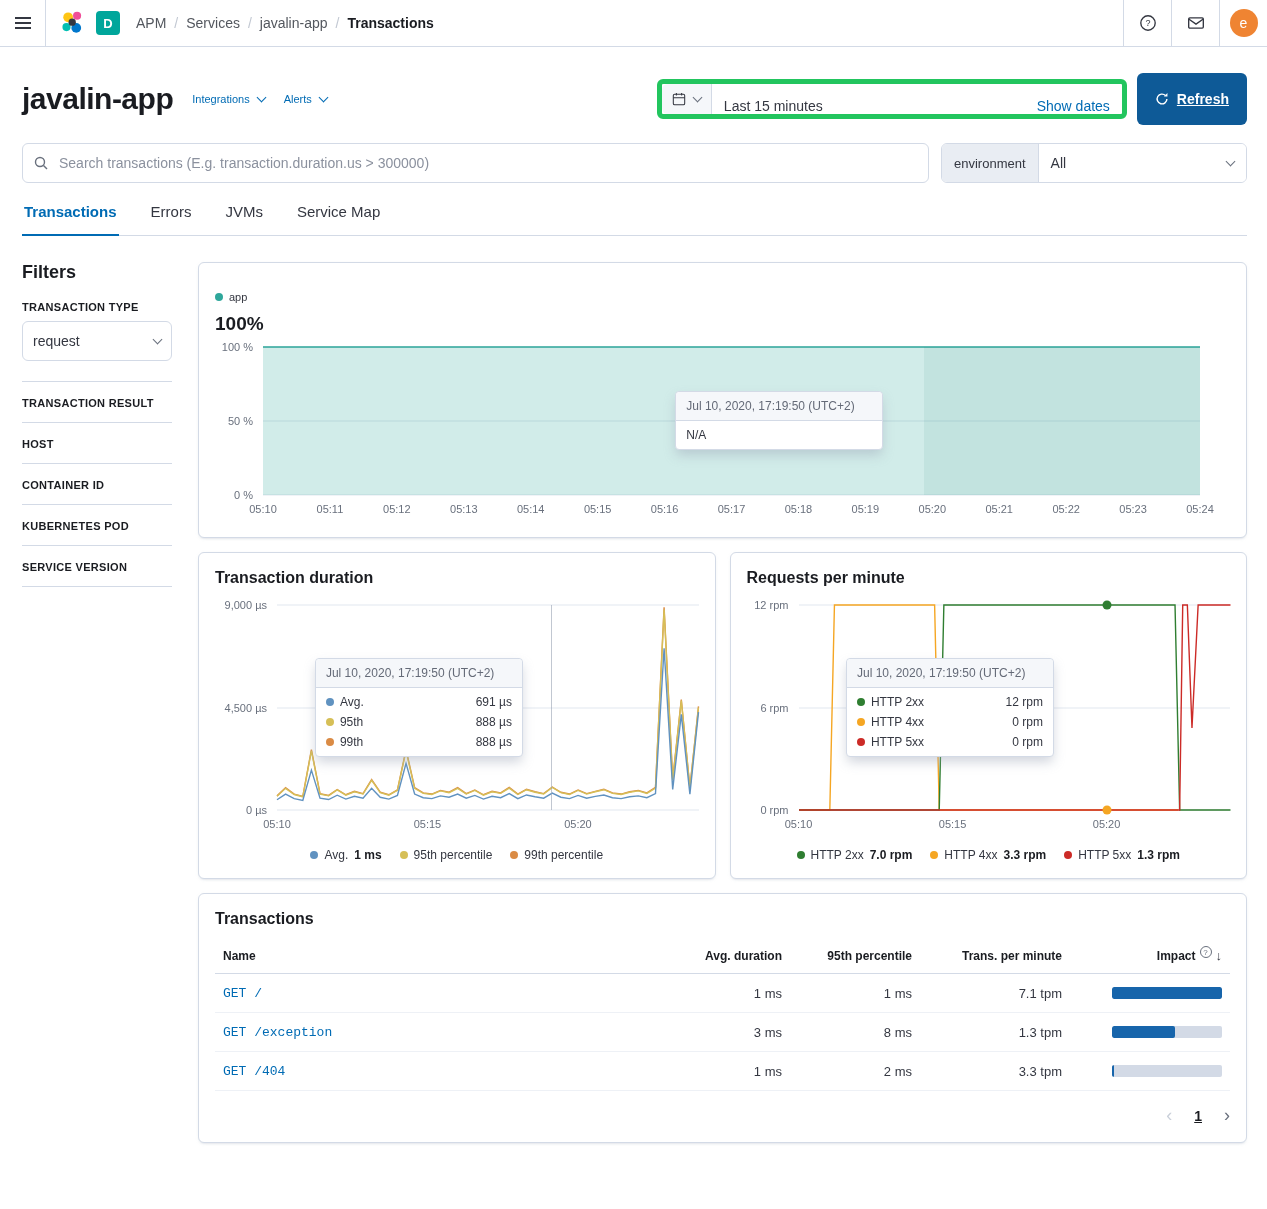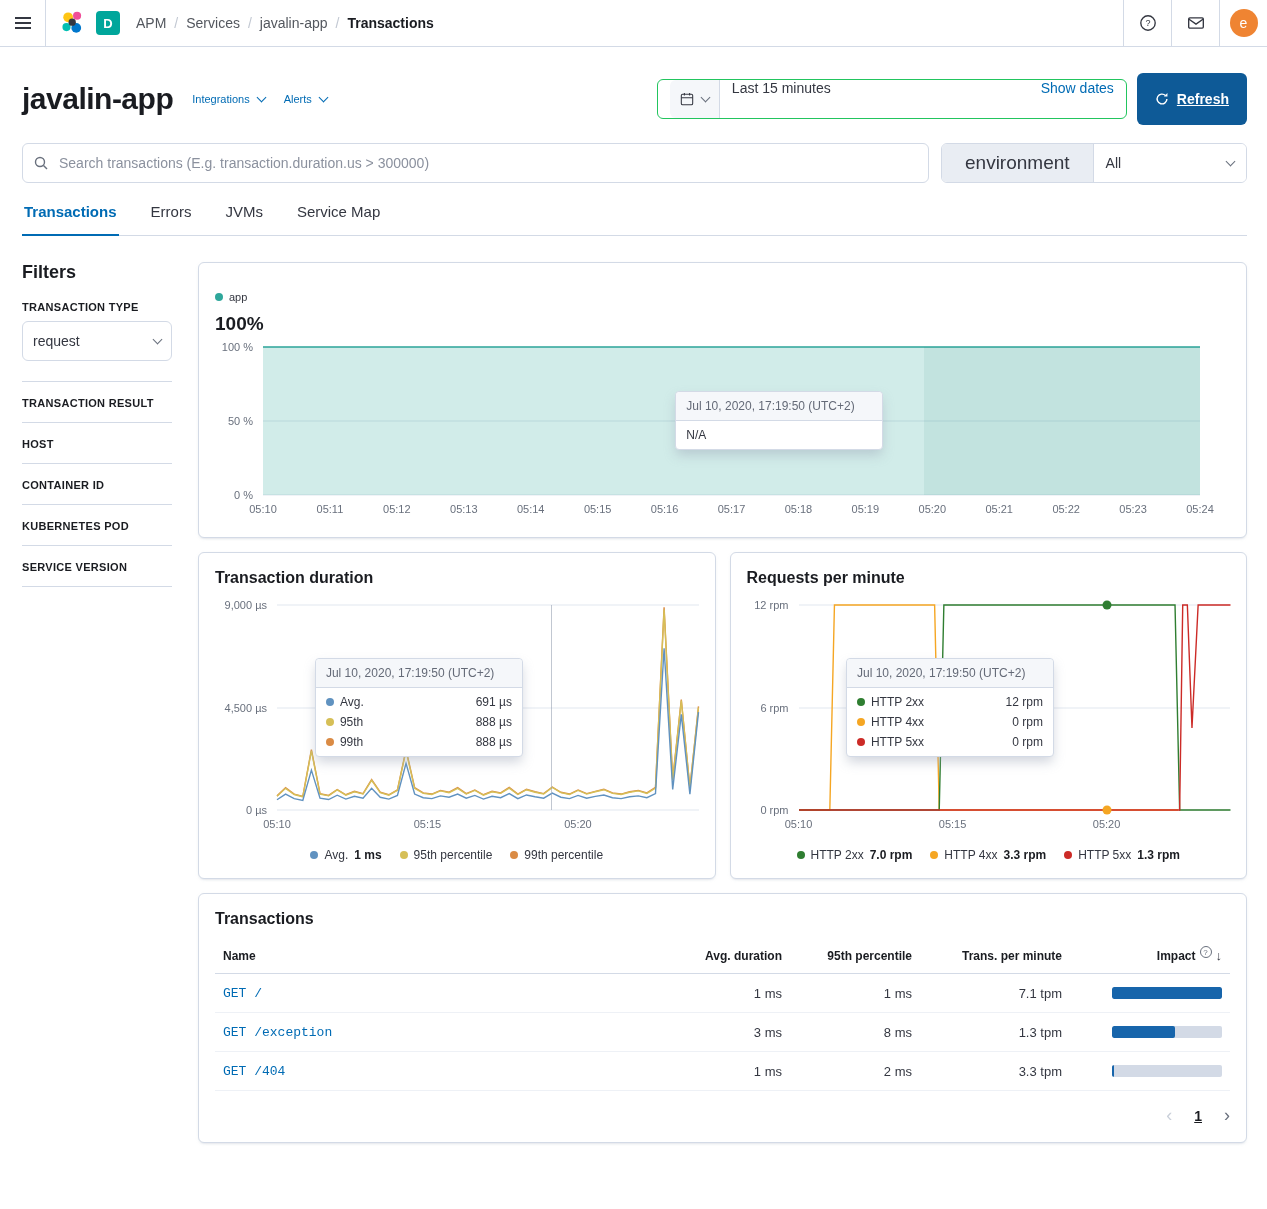--- a/index.html
+++ b/index.html
@@ -23,33 +23,33 @@
   .hdr-item{width:48px;display:flex;align-items:center;justify-content:center;border:none;border-left:1px solid #d3dae6;background:none;cursor:pointer;}
   .avatar{width:28px;height:28px;border-radius:50%;background:var(--avatar);color:#fff;display:flex;align-items:center;justify-content:center;font-size:14px;}
   
   .page{padding:26px 20px 30px 22px;}
   .title-row{display:flex;align-items:center;}
   h1{font-size:30px;font-weight:600;color:#1a1c21;margin:0;letter-spacing:-.5px;}
   .menu-link{display:flex;align-items:center;color:var(--accent);font-size:11px;margin-left:19px;cursor:pointer;}
   .spacer{flex:1;}
   .chev{display:inline-block;width:7px;height:7px;border-right:1.6px solid currentColor;border-bottom:1.6px solid currentColor;transform:rotate(45deg);margin-left:8px;margin-top:-4px;vertical-align:middle;}
   .chev.gray{color:#69707D;}
-  .datepicker{display:flex;align-items:flex-start;height:40px;width:470px;border:1px solid #22c55e;border-radius:6px;background:#fff;padding-left:12px;}
+  .datepicker{display:flex;align-items:flex-end;height:40px;width:470px;border:5px solid #22c55e;border-radius:6px;background:#fff;}
   .dp-quick{display:flex;align-items:center;gap:6px;padding:0 10px;height:100%;background:#f5f7fa;border:none;border-right:1px solid #d3dae6;border-radius:6px 0 0 6px;cursor:pointer;color:#343741;}
   .dp-quick .chev{margin-left:2px;}
   .dp-value{flex:1;padding:0 12px;font-size:14px;color:#343741;cursor:pointer;}
   .dp-show{padding-right:12px;color:var(--accent);font-size:14px;font-weight:500;cursor:pointer;white-space:nowrap;}
   .refresh-btn{display:flex;align-items:center;gap:8px;height:52px;margin-left:10px;padding:0 18px;background:var(--refresh);color:#fff;font-size:14px;font-weight:600;border:none;border-radius:6px;cursor:pointer;}
   .refresh-btn span{text-decoration:underline;}
   .search-row{display:flex;margin-top:18px;}
   .search-box{flex:1;display:flex;align-items:center;height:40px;border:1px solid #d3dae6;border-radius:6px;padding:0 10px;background:#fff;}
   .search-box input{flex:1;border:none;outline:none;font-size:14px;margin-left:8px;color:#343741;font-family:inherit;background:transparent;}
   .search-box input::placeholder{color:#8b919e;}
   .env-control{display:flex;width:306px;margin-left:12px;height:40px;border:1px solid #d3dae6;border-radius:6px;overflow:hidden;}
-  .env-label{display:flex;align-items:center;padding:0 23px;background:#e9edf3;font-size:19px;color:#343741;border-right:1px solid #d3dae6;}
+  .env-label{display:flex;align-items:center;padding:0 12px;background:#e9edf3;font-size:13px;color:#343741;border-right:1px solid #d3dae6;}
   .env-select{flex:1;display:flex;align-items:center;justify-content:space-between;padding:0 12px;font-size:14px;cursor:pointer;background:#fff;}
   .tabs{display:flex;margin-top:20px;border-bottom:1px solid #d3dae6;}
   .tab{padding:0 2px 14px;margin-right:30px;font-size:15px;font-weight:500;color:#343741;cursor:pointer;margin-bottom:-1px;}
   .tab.active{color:var(--accent);border-bottom:2px solid var(--accent);font-weight:600;}
   
   .content{display:flex;margin-top:26px;}
   .filters{width:150px;flex:none;}
   .filters h2{font-size:18px;font-weight:700;color:#1a1c21;margin:0 0 18px;}
   .filter-label{font-size:11px;font-weight:700;color:#1a1c21;margin-bottom:8px;letter-spacing:.3px;}
   .filter-select{display:flex;align-items:center;justify-content:space-between;height:40px;border:1px solid #d3dae6;border-radius:6px;padding:0 10px;font-size:14px;background:#fff;cursor:pointer;}

